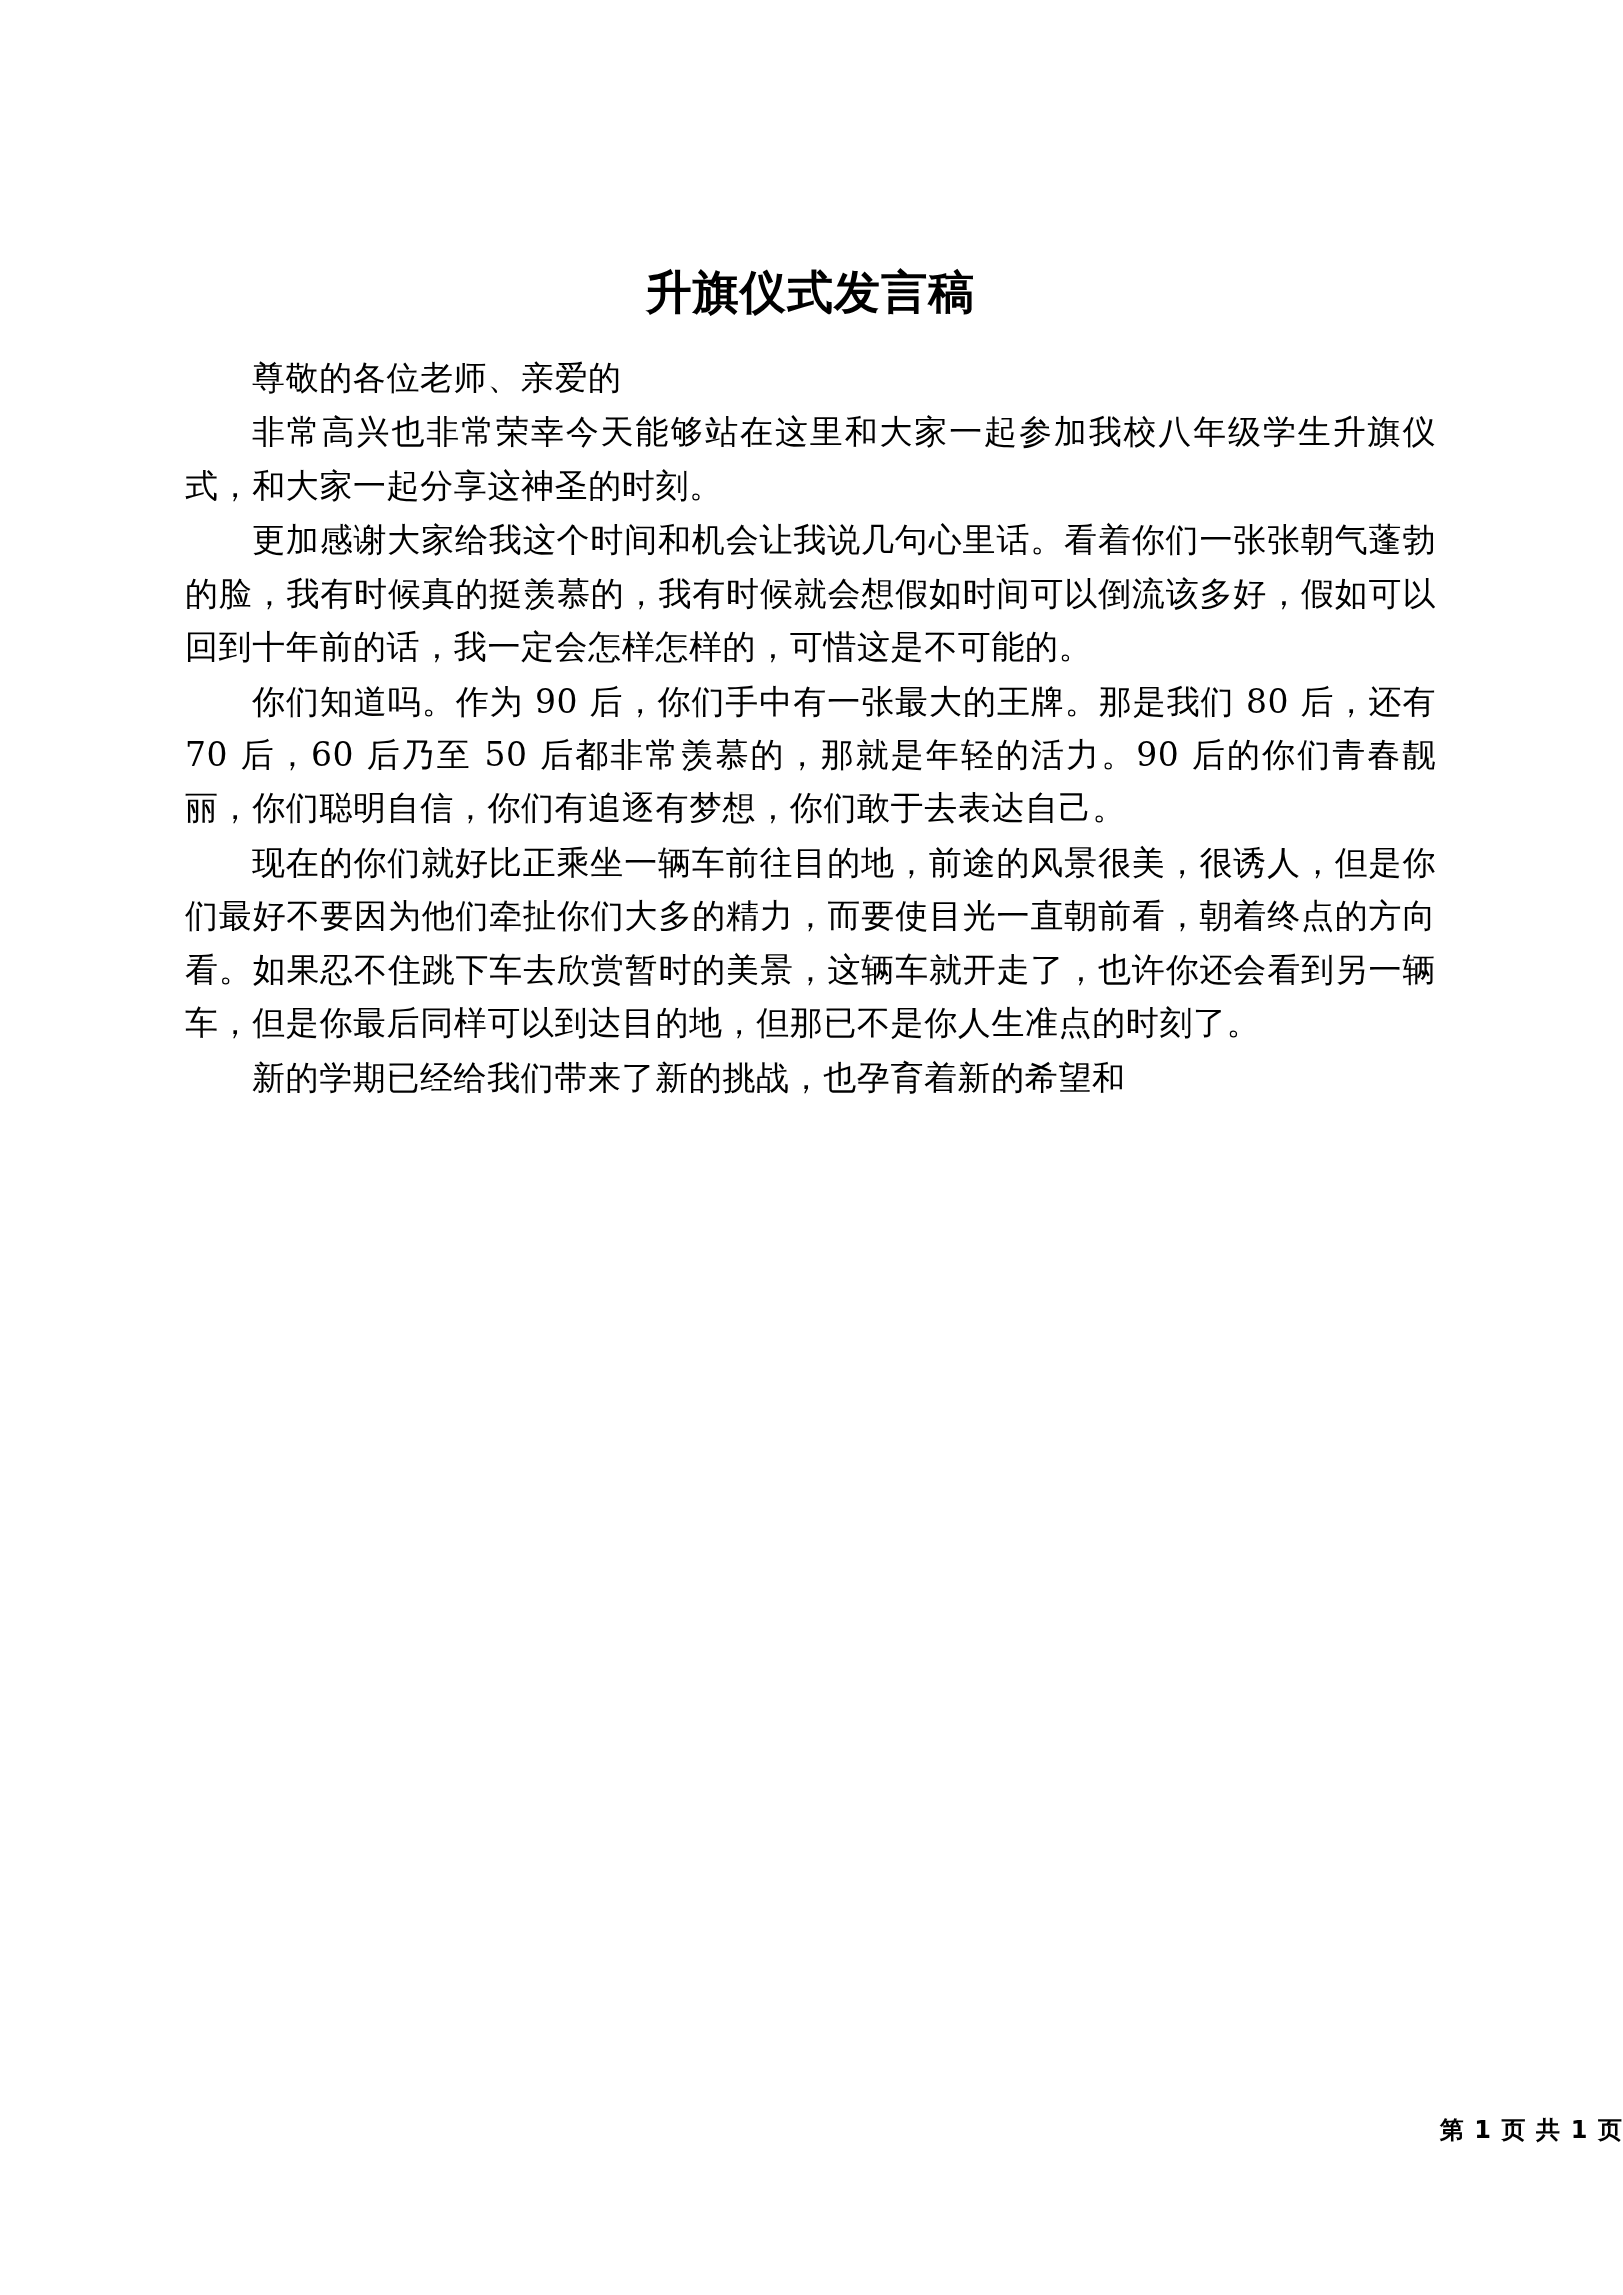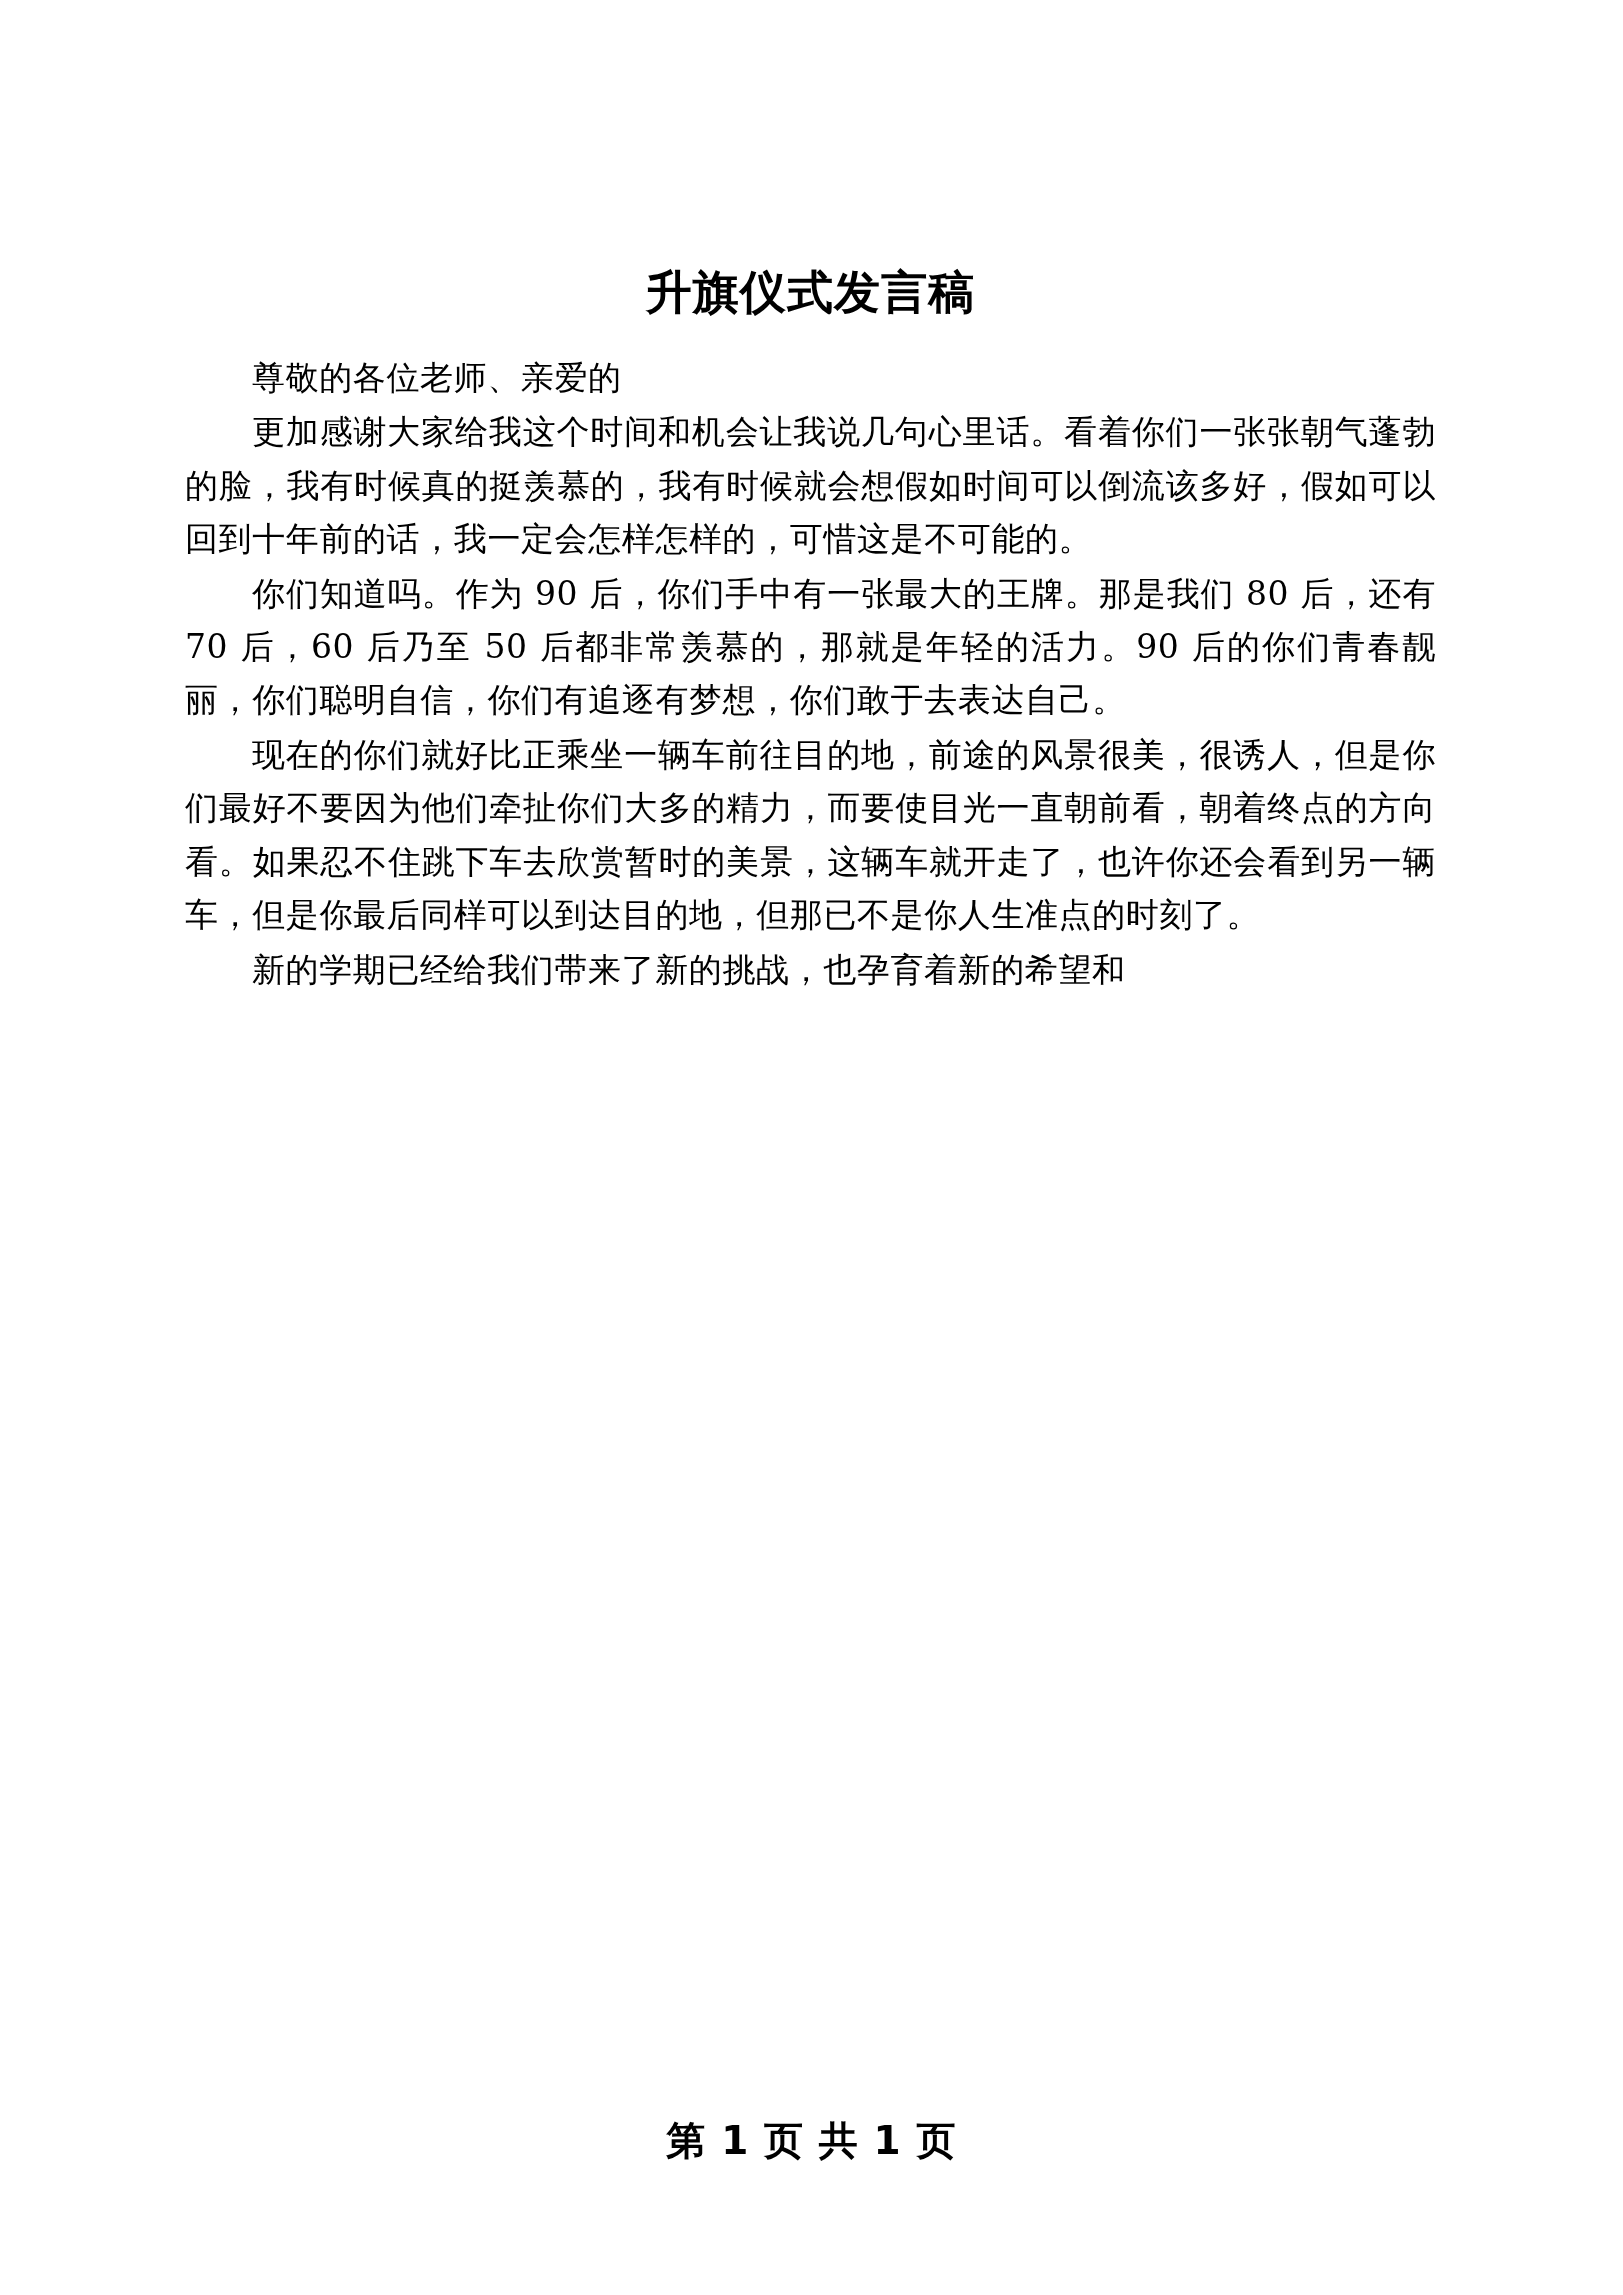--- a/index.html
+++ b/index.html
@@ -48,38 +48,39 @@
     letter-spacing: 0.6px;
   }
   .para.noindent {
     text-indent: 0;
   }
   .footer {
     position: absolute;
     left: 0;
     top: 2114px;
     width: 1623px;
-    text-align: center;
+    text-align: right;
     font-family: "DejaVu Sans", "Liberation Sans", sans-serif;
     font-weight: bold;
-    font-size: 39px;
+    font-size: 24px;
     letter-spacing: 1.1px;
     color: #000000;
   }
 </style>
 </head>
 <body>
 
 <div class="page">
 
   <div class="doc-body">
 
     <h1 class="doc-title">升旗仪式发言稿</h1>
 
     <p class="para">尊敬的各位老师、亲爱的</p>
+    <p class="para">非常高兴也非常荣幸今天能够站在这里和大家一起参加我校八年级学生升旗仪式，和大家一起分享这神圣的时刻。</p>
     <p class="para">更加感谢大家给我这个时间和机会让我说几句心里话。看着你们一张张朝气蓬勃的脸，我有时候真的挺羡慕的，我有时候就会想假如时间可以倒流该多好，假如可以回到十年前的话，我一定会怎样怎样的，可惜这是不可能的。</p>
     <p class="para">你们知道吗。作为 90 后，你们手中有一张最大的王牌。那是我们 80 后，还有 70 后，60 后乃至 50 后都非常羡慕的，那就是年轻的活力。90 后的你们青春靓丽，你们聪明自信，你们有追逐有梦想，你们敢于去表达自己。</p>
     <p class="para">现在的你们就好比正乘坐一辆车前往目的地，前途的风景很美，很诱人，但是你们最好不要因为他们牵扯你们大多的精力，而要使目光一直朝前看，朝着终点的方向看。如果忍不住跳下车去欣赏暂时的美景，这辆车就开走了，也许你还会看到另一辆车，但是你最后同样可以到达目的地，但那已不是你人生准点的时刻了。</p>
     <p class="para">新的学期已经给我们带来了新的挑战，也孕育着新的希望和</p>
 
   </div>
 
   <div class="footer">第 1 页 共 1 页</div>
 
 </div>

